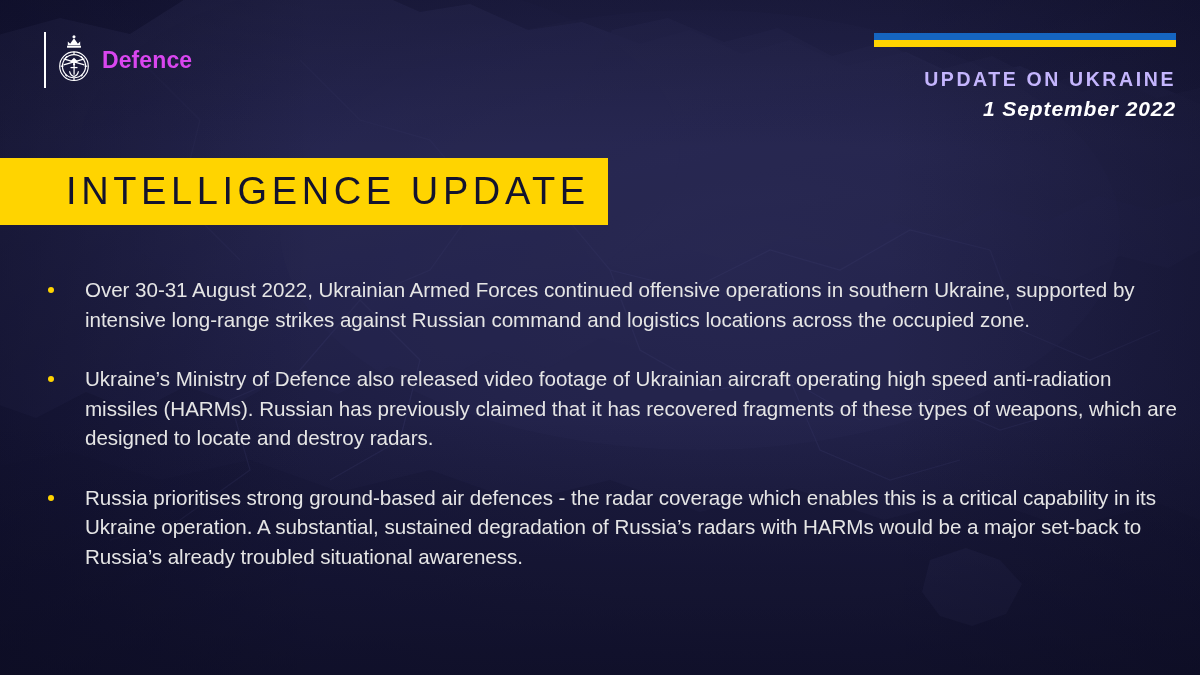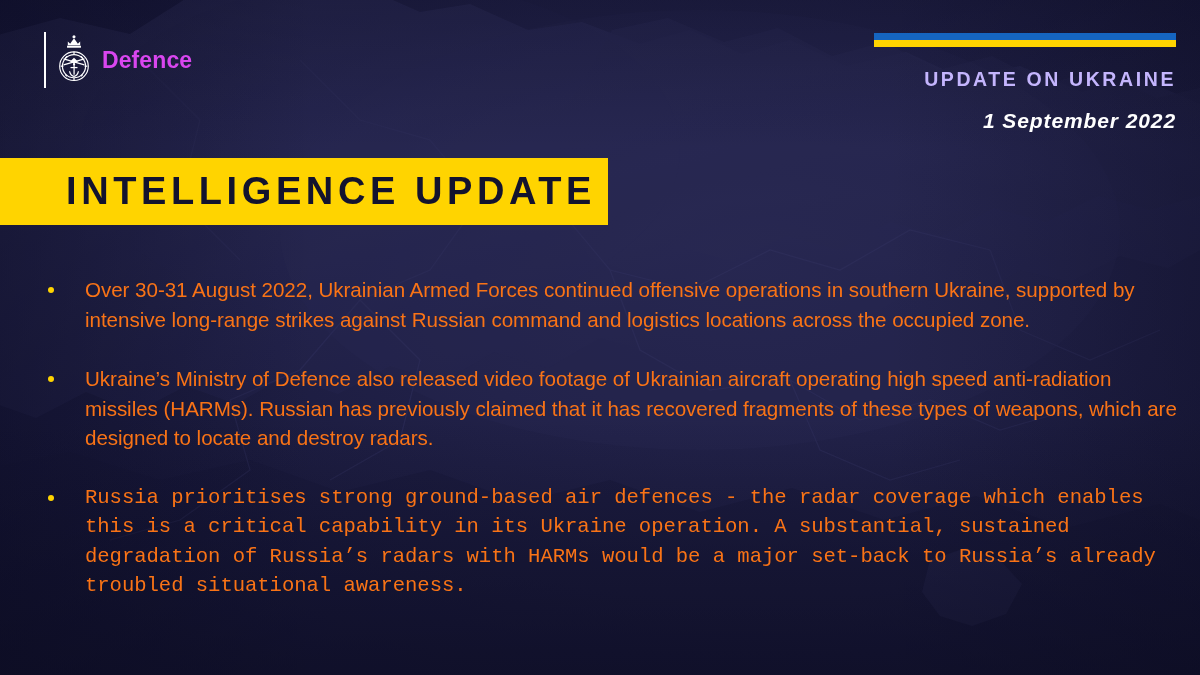--- a/index.html
+++ b/index.html
@@ -97,21 +97,21 @@
   }
   .hdr-title {
     margin-top: 21px;
     color: #c4b5fd;
     font-size: 19.5px;
     font-weight: 600;
     letter-spacing: 2.6px;
     white-space: nowrap;
   }
   .hdr-date {
-    margin-top: 18px;
+    margin-top: 6px;
     color: #ffffff;
     font-size: 21px;
     font-style: italic;
     font-weight: 600;
     letter-spacing: 0.9px;
     white-space: nowrap;
   }
 
   
   .banner {
@@ -120,49 +120,49 @@
     top: 158px;
     width: 608px;
     height: 67px;
     background: #ffd400;
     display: flex;
     align-items: center;
   }
   .banner-text {
     color: #13132e;
     font-size: 38px;
-    font-weight: 700;
+    font-weight: 400;
     letter-spacing: 4.6px;
     padding-left: 66px;
     white-space: nowrap;
   }
 
   
   .body {
     position: absolute;
     left: 48px;
     top: 275px;
     width: 1130px;
   }
   .bullet-row {
     display: flex;
     margin-bottom: 30px;
   }
-  .bullet-row:last-child { margin-bottom: 16px; font-family: Liberation Mono, monospace; }
+  .bullet-row:last-child { margin-bottom: 16px; }
   .dot {
     flex: 0 0 auto;
     width: 6px;
     height: 6px;
     border-radius: 50%;
     background: #ffd400;
     margin-top: 12px;
     margin-right: 31px;
   }
   .bullet-text {
-    color: #f97316;
+    color: #e5e5e5;
     font-size: 20.6px;
     line-height: 29.5px;
     font-weight: 400;
     letter-spacing: -0.05px;
     max-width: 1098px;
   }
 </style>
 </head>
 <body>
 

